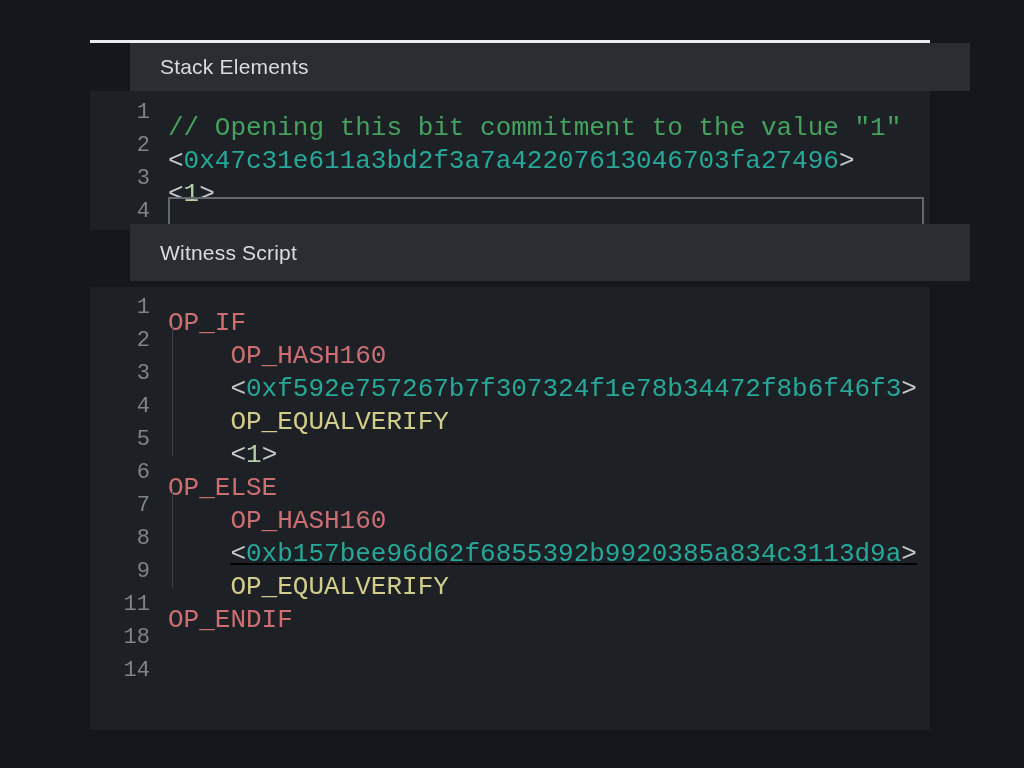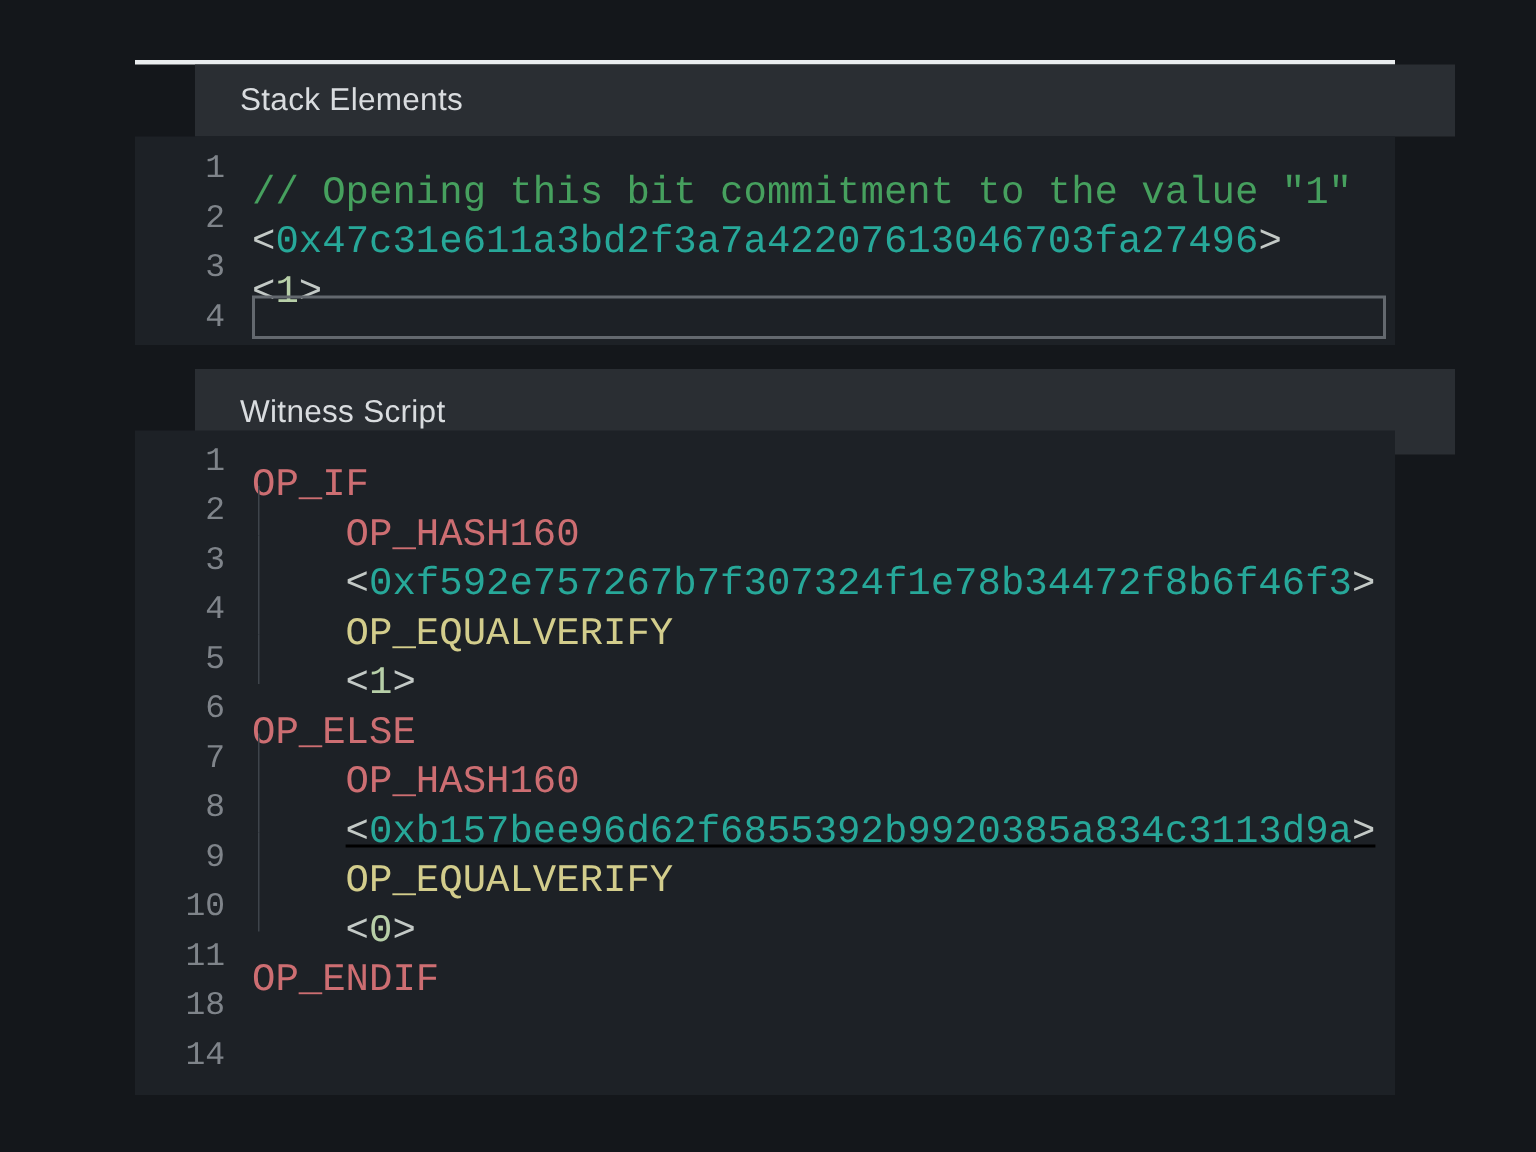--- a/index.html
+++ b/index.html
@@ -16,21 +16,21 @@
     position:absolute;left:90px;width:840px;
     background:var(--header-bg,#2a2e33);
     display:flex;align-items:center;
     padding-left:30px;box-sizing:border-box;margin-left:40px;
   }
   .panel-header .title{
     color:var(--header-text,#d9dcdf);
     font-size:21px;letter-spacing:0.2px;
   }
   #header-stack{top:43px;height:48px;}
-  #header-witness{top:246px;height:57px;}
+  #header-witness{top:224px;height:57px;}
   .editor{
     position:absolute;left:90px;width:840px;
     background:var(--editor-bg,#1d2126);
     box-sizing:border-box;overflow:hidden;
     font-family:"Liberation Mono",monospace;
   }
   #editor-stack{top:91px;height:139px;padding-top:5px;}
   #editor-witness{top:287px;height:443px;padding-top:4px;}
   .code-row{
     display:flex;height:33px;align-items:center;white-space:pre;
@@ -87,18 +87,17 @@
   <div class="editor" id="editor-witness">
       <div class="code-row"><span class="gutter">1</span><span class="line-content"><span class="code-text"><span class="tk-opcode_branch">OP_IF</span></span></span></div>
       <div class="code-row"><span class="gutter">2</span><span class="line-content"><span class="indent-guide"></span><span class="code-text" style="margin-left: 4ch;"><span class="tk-opcode_branch">OP_HASH160</span></span></span></div>
       <div class="code-row"><span class="gutter">3</span><span class="line-content"><span class="indent-guide"></span><span class="code-text" style="margin-left: 4ch;"><span class="tk-bracket">&lt;</span><span class="tk-hex">0xf592e757267b7f307324f1e78b34472f8b6f46f3</span><span class="tk-bracket">&gt;</span></span></span></div>
       <div class="code-row"><span class="gutter">4</span><span class="line-content"><span class="indent-guide"></span><span class="code-text" style="margin-left: 4ch;"><span class="tk-opcode_verify">OP_EQUALVERIFY</span></span></span></div>
       <div class="code-row"><span class="gutter">5</span><span class="line-content"><span class="indent-guide"></span><span class="code-text" style="margin-left: 4ch;"><span class="tk-bracket">&lt;</span><span class="tk-number">1</span><span class="tk-bracket">&gt;</span></span></span></div>
       <div class="code-row"><span class="gutter">6</span><span class="line-content"><span class="code-text"><span class="tk-opcode_branch">OP_ELSE</span></span></span></div>
       <div class="code-row"><span class="gutter">7</span><span class="line-content"><span class="indent-guide"></span><span class="code-text" style="margin-left: 4ch;"><span class="tk-opcode_branch">OP_HASH160</span></span></span></div>
       <div class="code-row"><span class="gutter">8</span><span class="line-content"><span class="indent-guide"></span><span class="code-text" style="margin-left: 4ch; text-decoration: underline;"><span class="tk-bracket">&lt;</span><span class="tk-hex">0xb157bee96d62f6855392b9920385a834c3113d9a</span><span class="tk-bracket">&gt;</span></span></span></div>
       <div class="code-row"><span class="gutter">9</span><span class="line-content"><span class="indent-guide"></span><span class="code-text" style="margin-left: 4ch;"><span class="tk-opcode_verify">OP_EQUALVERIFY</span></span></span></div>
-      <div class="code-row"><span class="gutter">10</span><span class="line-content"><span class="indent-guide"></span><span class="code-text" style="margin-left: 4ch;"><span class="tk-bracket">&lt;</span><span class="tk-number">0</span><span class="tk-bracket">&gt;</span></span></span></div>
       <div class="code-row"><span class="gutter">11</span><span class="line-content"><span class="code-text"><span class="tk-opcode_branch">OP_ENDIF</span></span></span></div>
       <div class="code-row"><span class="gutter">18</span><span class="line-content"><span class="code-text"></span></span></div>
       <div class="code-row"><span class="gutter">14</span><span class="line-content"><span class="code-text"></span></span></div>
     </div>
 </div>
 
 </body></html>

